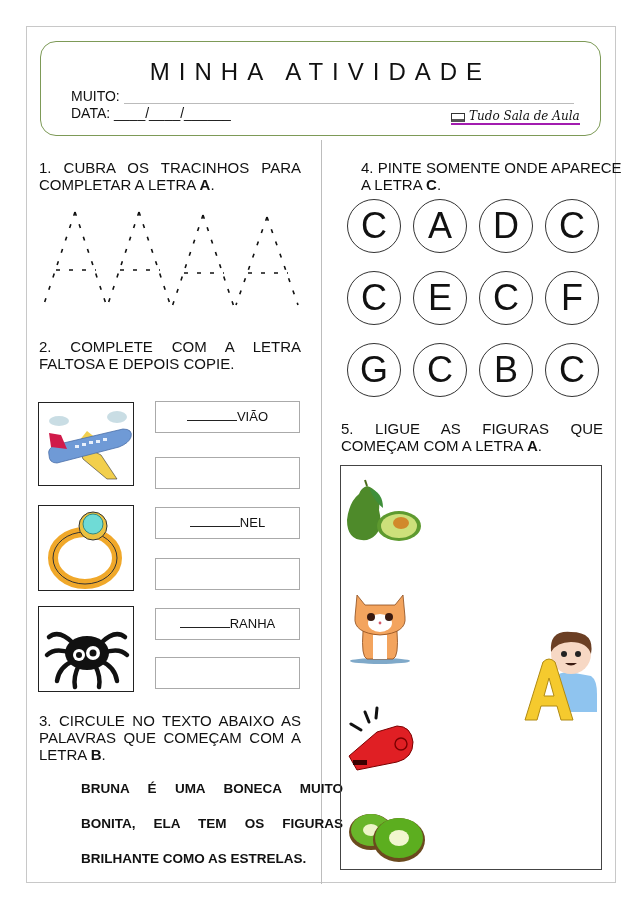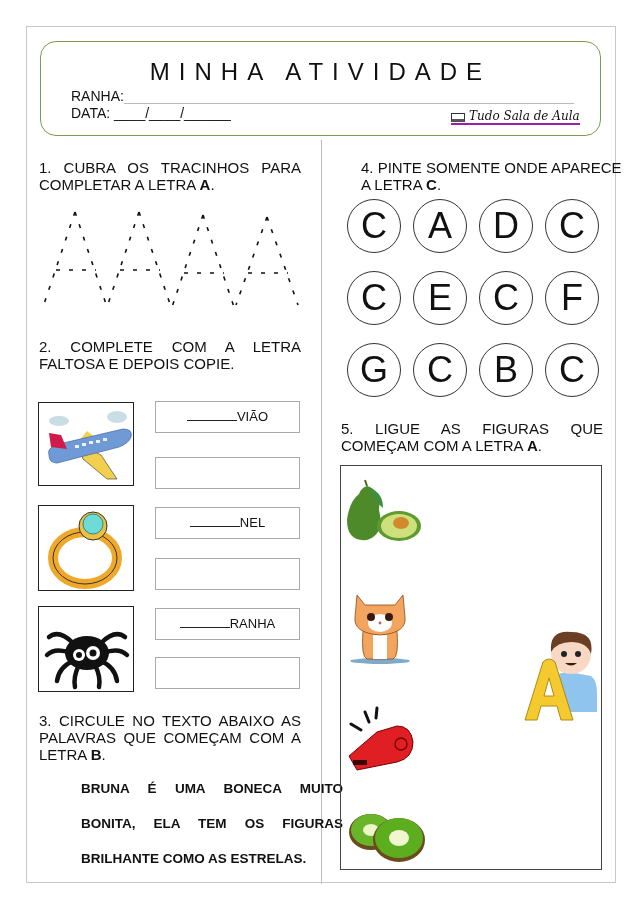--- a/index.html
+++ b/index.html
@@ -27,21 +27,21 @@
   .matchbox { position:absolute; left:340px; top:465px; width:262px; height:405px; border:1.5px solid #444; box-sizing:border-box; }
   .fig { position:absolute; }
 </style>
 </head>
 <body>
 
 <div class="page"></div>
 
 <div class="header">
   <div class="title">MINHA ATIVIDADE</div>
-  <div class="field nome">RANHA:</div>
+  <div class="field nome">MUITO:</div>
   <div class="nome-line"></div>
   <div class="field data">DATA: ____/____/______</div>
   <div class="logo">
     <span class="laptop"></span>
     <span>Tudo Sala de Aula</span>
   </div>
 </div>
 
 <div class="divider"></div>
 

